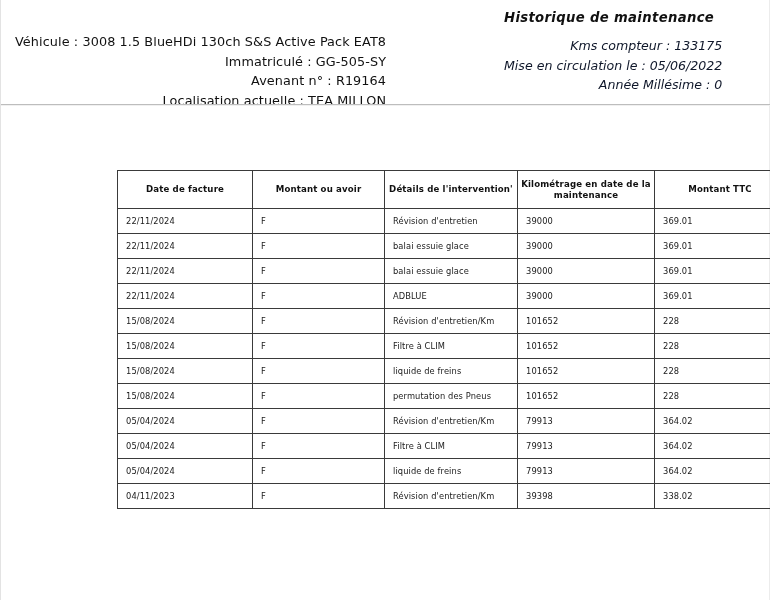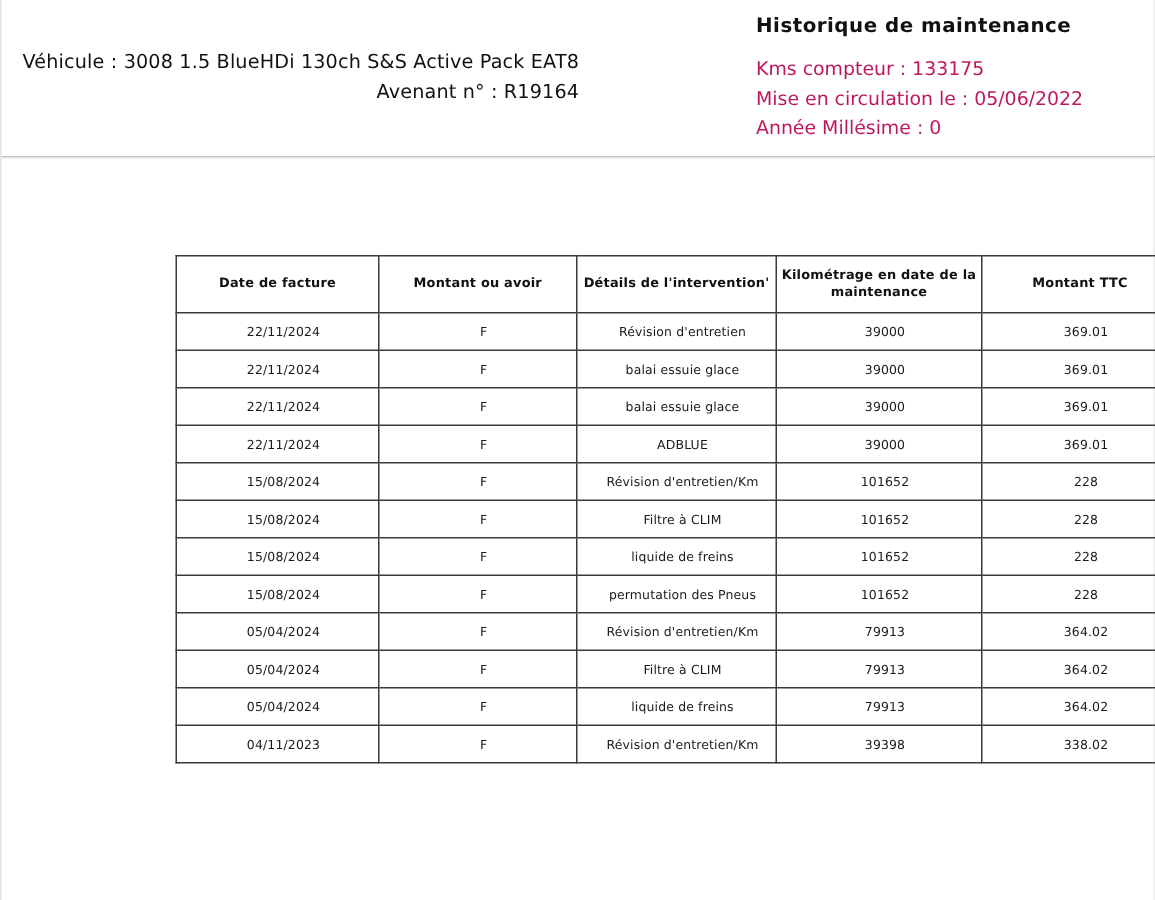--- a/index.html
+++ b/index.html
@@ -48,34 +48,36 @@
   }
   .vehicle-block div {
     letter-spacing: 0.1px;
     text-align: right;
   }
 
   .history-block {
     position: absolute;
     left: 503px;
     top: 10px;
+    font-style: italic;
   }
   .history-title {
     font-size: 13.2px;
     font-weight: bold;
     color: #111111;
     letter-spacing: 0.35px;
     margin-bottom: 11px;
     white-space: nowrap;
   }
   .history-lines {
     font-size: 12.6px;
     line-height: 19.5px;
-    color: #be185d;
-    white-space: nowrap;
+    color: #0f172a;
+    white-space: nowrap;
+    text-align: right;
   }
 
   .header-rule {
     position: absolute;
     left: 0px;
     top: 104px;
     width: 770px;
     height: 0;
     border-top: 1px solid #bdbdbd;
     border-bottom: 1px solid #f0f0f0;
@@ -114,21 +116,21 @@
     line-height: 11px;
     letter-spacing: 0.15px;
     padding: 2px 3px;
   }
 
   table.maint tbody td {
     height: 24px;
     font-size: 8.3px;
     font-weight: normal;
     color: #1a1a1a;
-    text-align: center;
+    text-align: left;
     padding: 0 0 0 8px;
     letter-spacing: 0.1px;
     white-space: nowrap;
     overflow: hidden;
   }
 
   .col-date    { width: 135px; }
   .col-facture { width: 132px; }
   .col-details { width: 133px; }
   .col-km      { width: 137px; }
@@ -157,21 +159,23 @@
 </style>
 </head>
 <body>
 
 <div class="page">
 
   <div class="header-zone">
 
     <div class="vehicle-block">
       <div>Véhicule : 3008 1.5 BlueHDi 130ch S&amp;S Active Pack EAT8</div>
+      <div>Immatriculé : GG-505-SY</div>
       <div>Avenant n° : R19164</div>
+      <div>Localisation actuelle : TEA MILLON</div>
     </div>
 
     <div class="history-block">
       <div class="history-title">Historique de maintenance</div>
       <div class="history-lines">
         <div>Kms compteur : 133175</div>
         <div>Mise en circulation le : 05/06/2022</div>
         <div>Année Millésime : 0</div>
       </div>
     </div>

